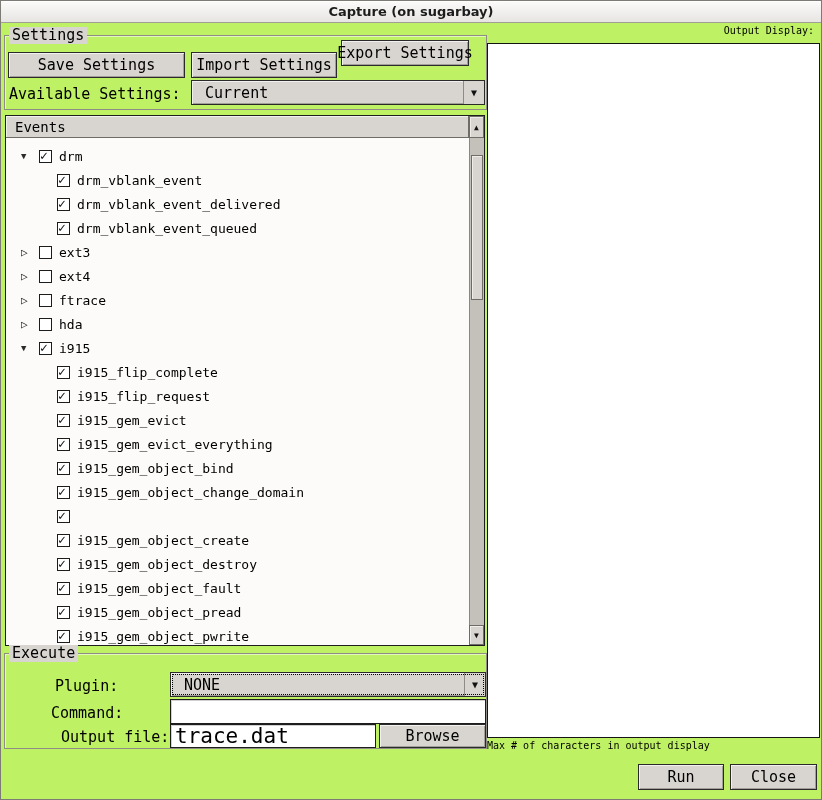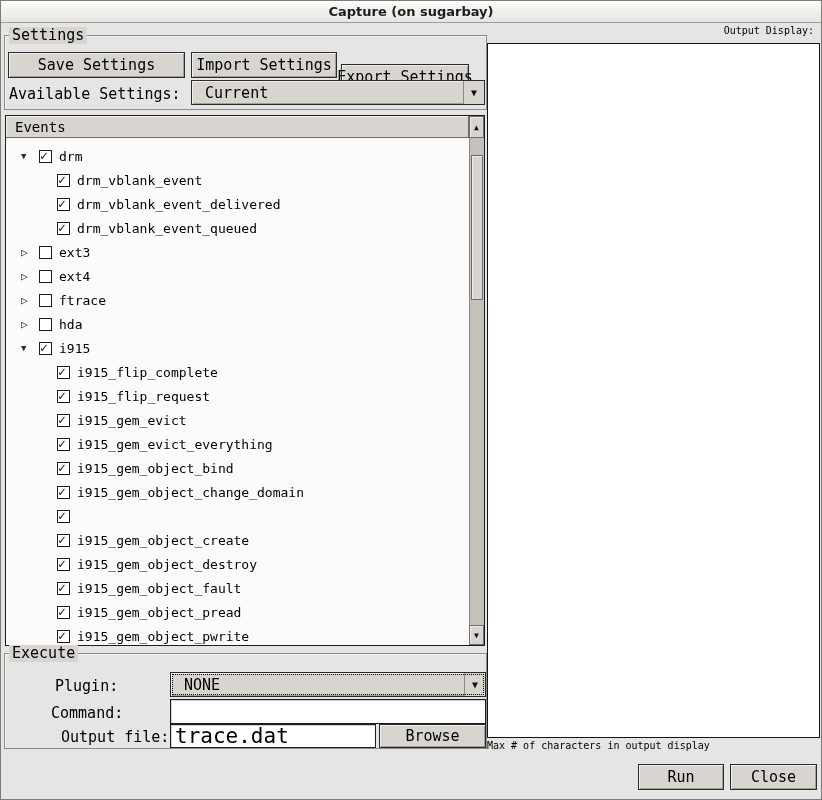--- a/index.html
+++ b/index.html
@@ -1,18 +1,18 @@
 <!DOCTYPE html>
 <html><head>
 <meta charset="utf-8">
 <style>
   html,body{margin:0;padding:0;background:#555;}
   .window{
     position:relative; width:822px; height:800px; box-sizing:border-box;
-    background:#e5e5e5; border:1px solid #7d7b76; overflow:hidden;
+    background:#bef264; border:1px solid #7d7b76; overflow:hidden;
     font-family:"DejaVu Sans Mono", monospace; color:#000;
   }
   
   .titlebar{
     position:absolute; left:0; top:0; right:0; height:21px;
     background:linear-gradient(#fbfbfa,#e7e5e2);
     border-bottom:1px solid #a19e99;
     box-shadow:inset 0 1px 0 #ffffff;
     display:flex; align-items:center; justify-content:center;
   }
@@ -120,21 +120,21 @@
 <div class="window">
 
   <div class="titlebar">
     <span class="title-text">Capture (on sugarbay)</span>
   </div>
 
   <div class="gtk-frame" style="left:3px; top:34px; width:483px; height:75px;">
     <span class="legend">Settings</span>
     <button class="btn" style="left:186px; top:16px; width:146px; height:26px;">Import Settings</button>
     <button class="btn" style="left:3px; top:16px; width:177px; height:26px;">Save Settings</button>
-    <button class="btn" style="left:336px; top:28px; width:128px; height:26px;">Export Settings</button>
+    <button class="btn" style="left:336px; top:4px; width:128px; height:26px;">Export Settings</button>
     <span class="exec-label" style="left:4px; top:49px;">Available Settings:</span>
     <div class="combo" style="left:186px; top:44px; width:294px; height:25px;">
       <span class="combo-text">Current</span>
       <span class="combo-arrow">▼</span>
     </div>
   </div>
 
   <div class="events-panel">
     <div class="events-header">
       <span>Events</span>

